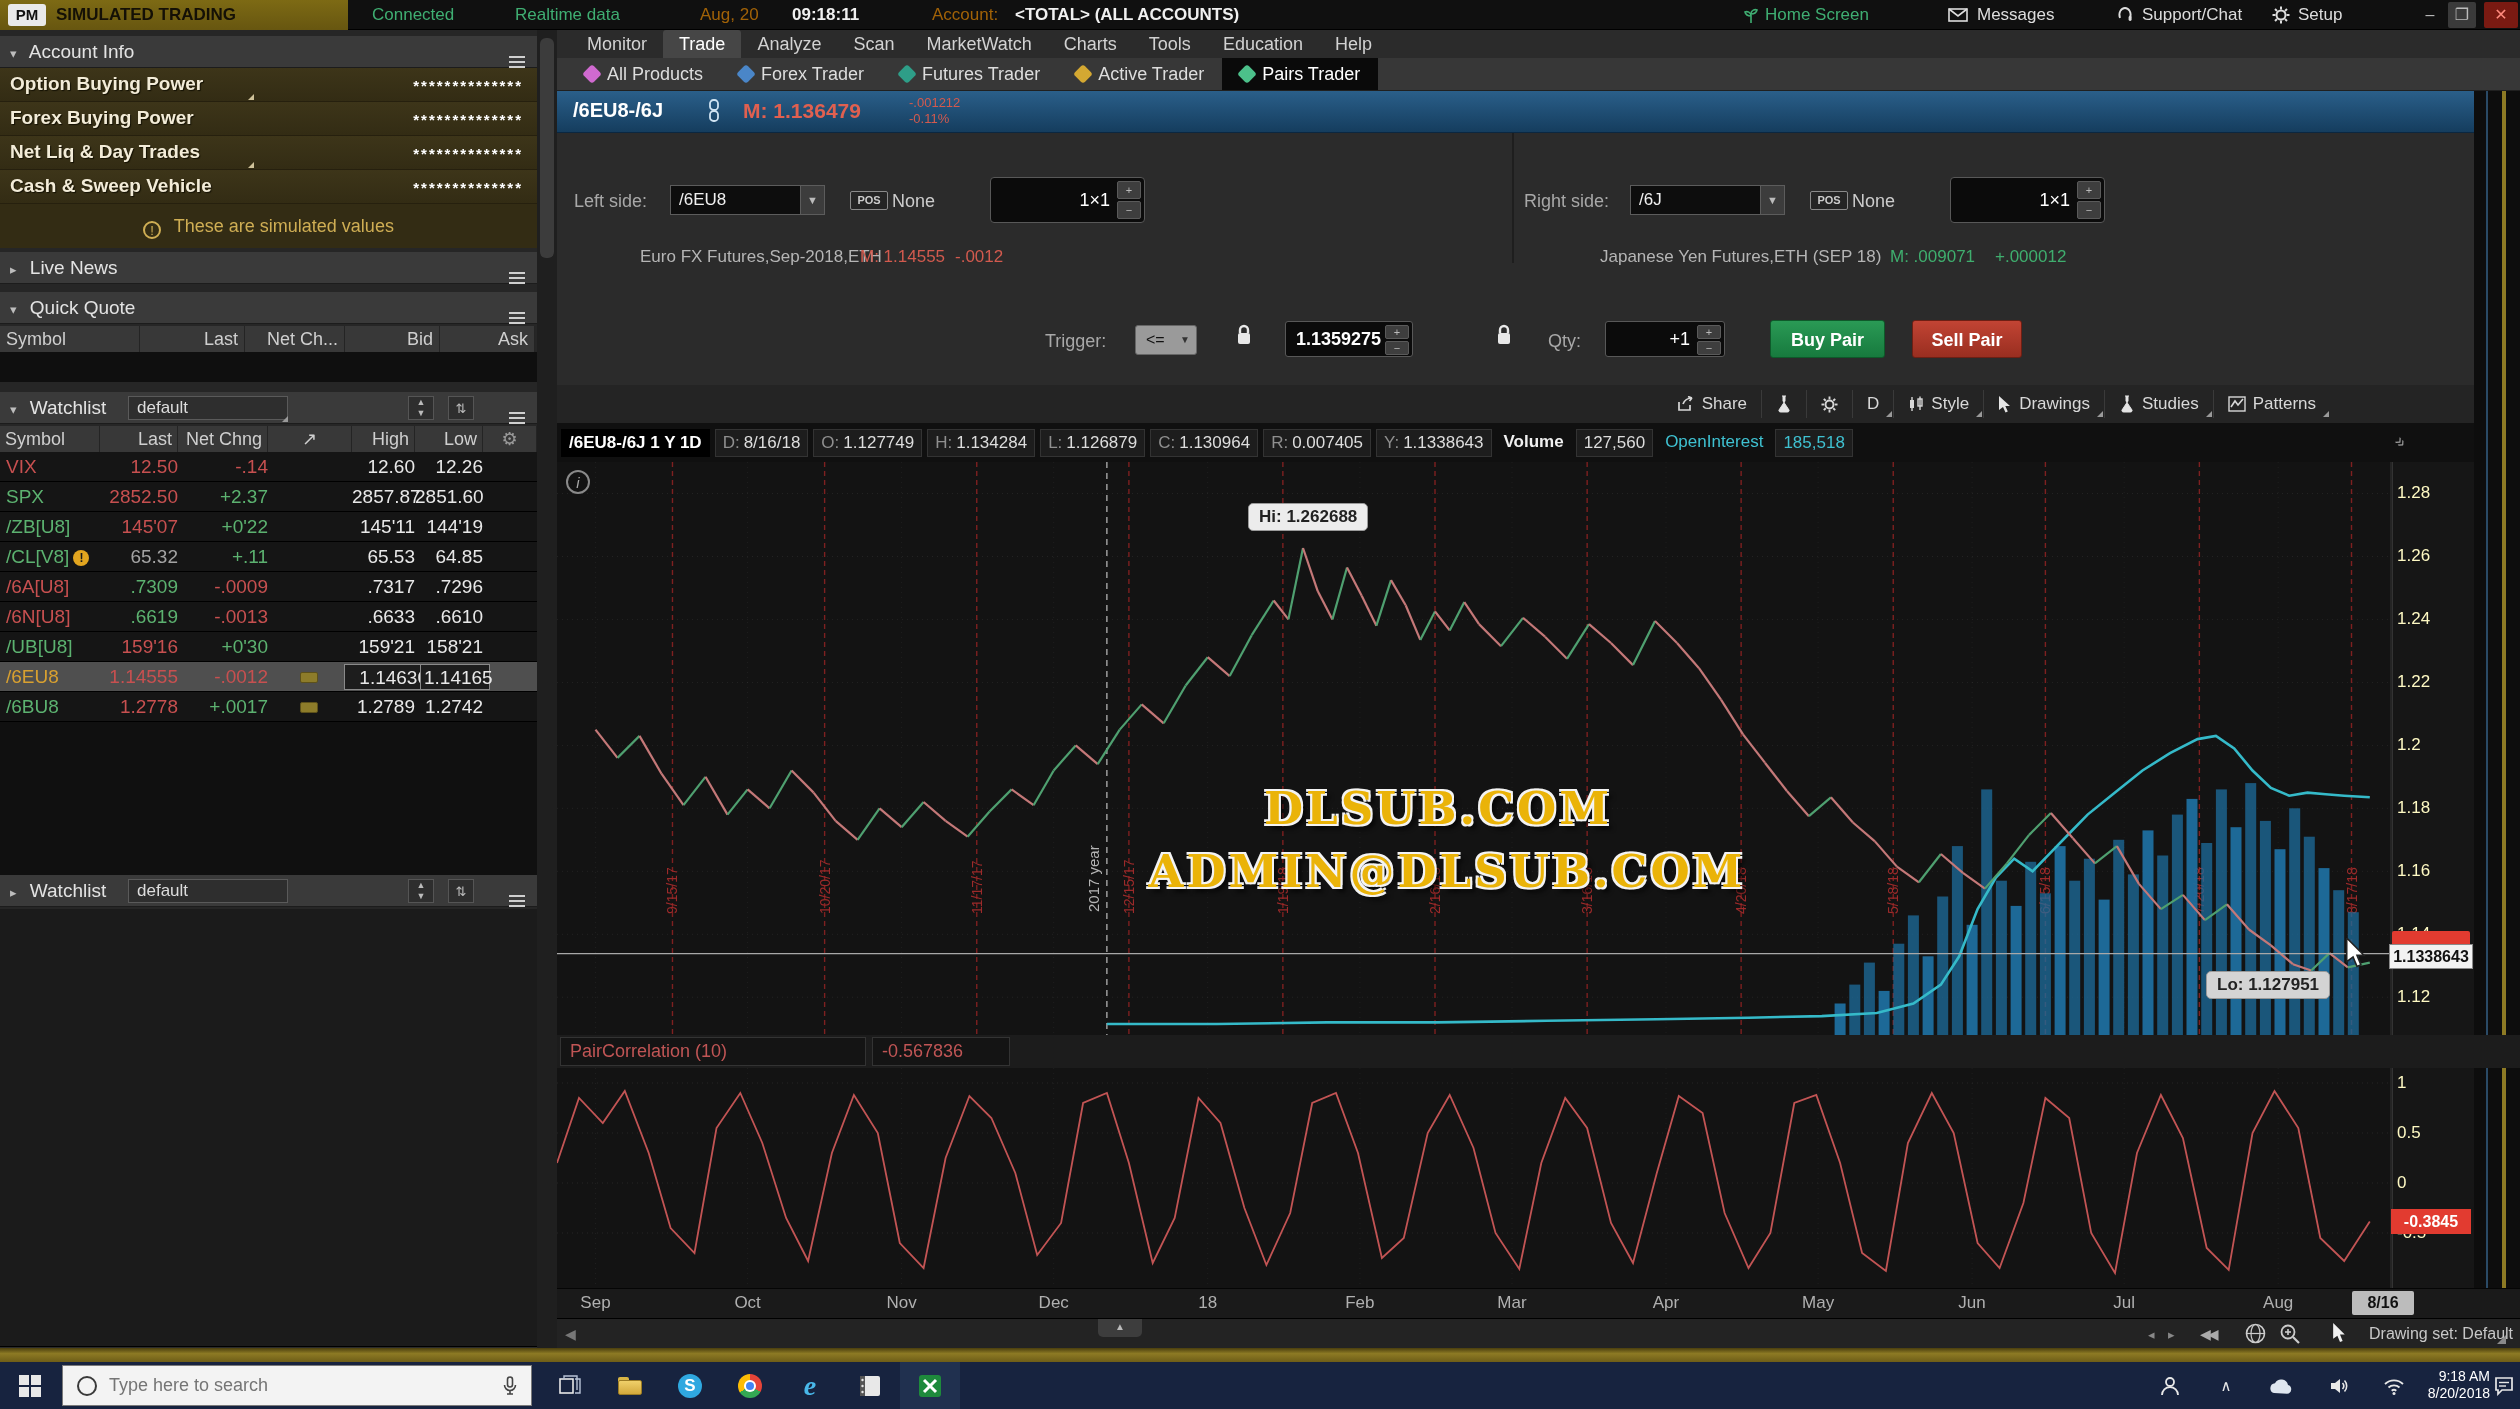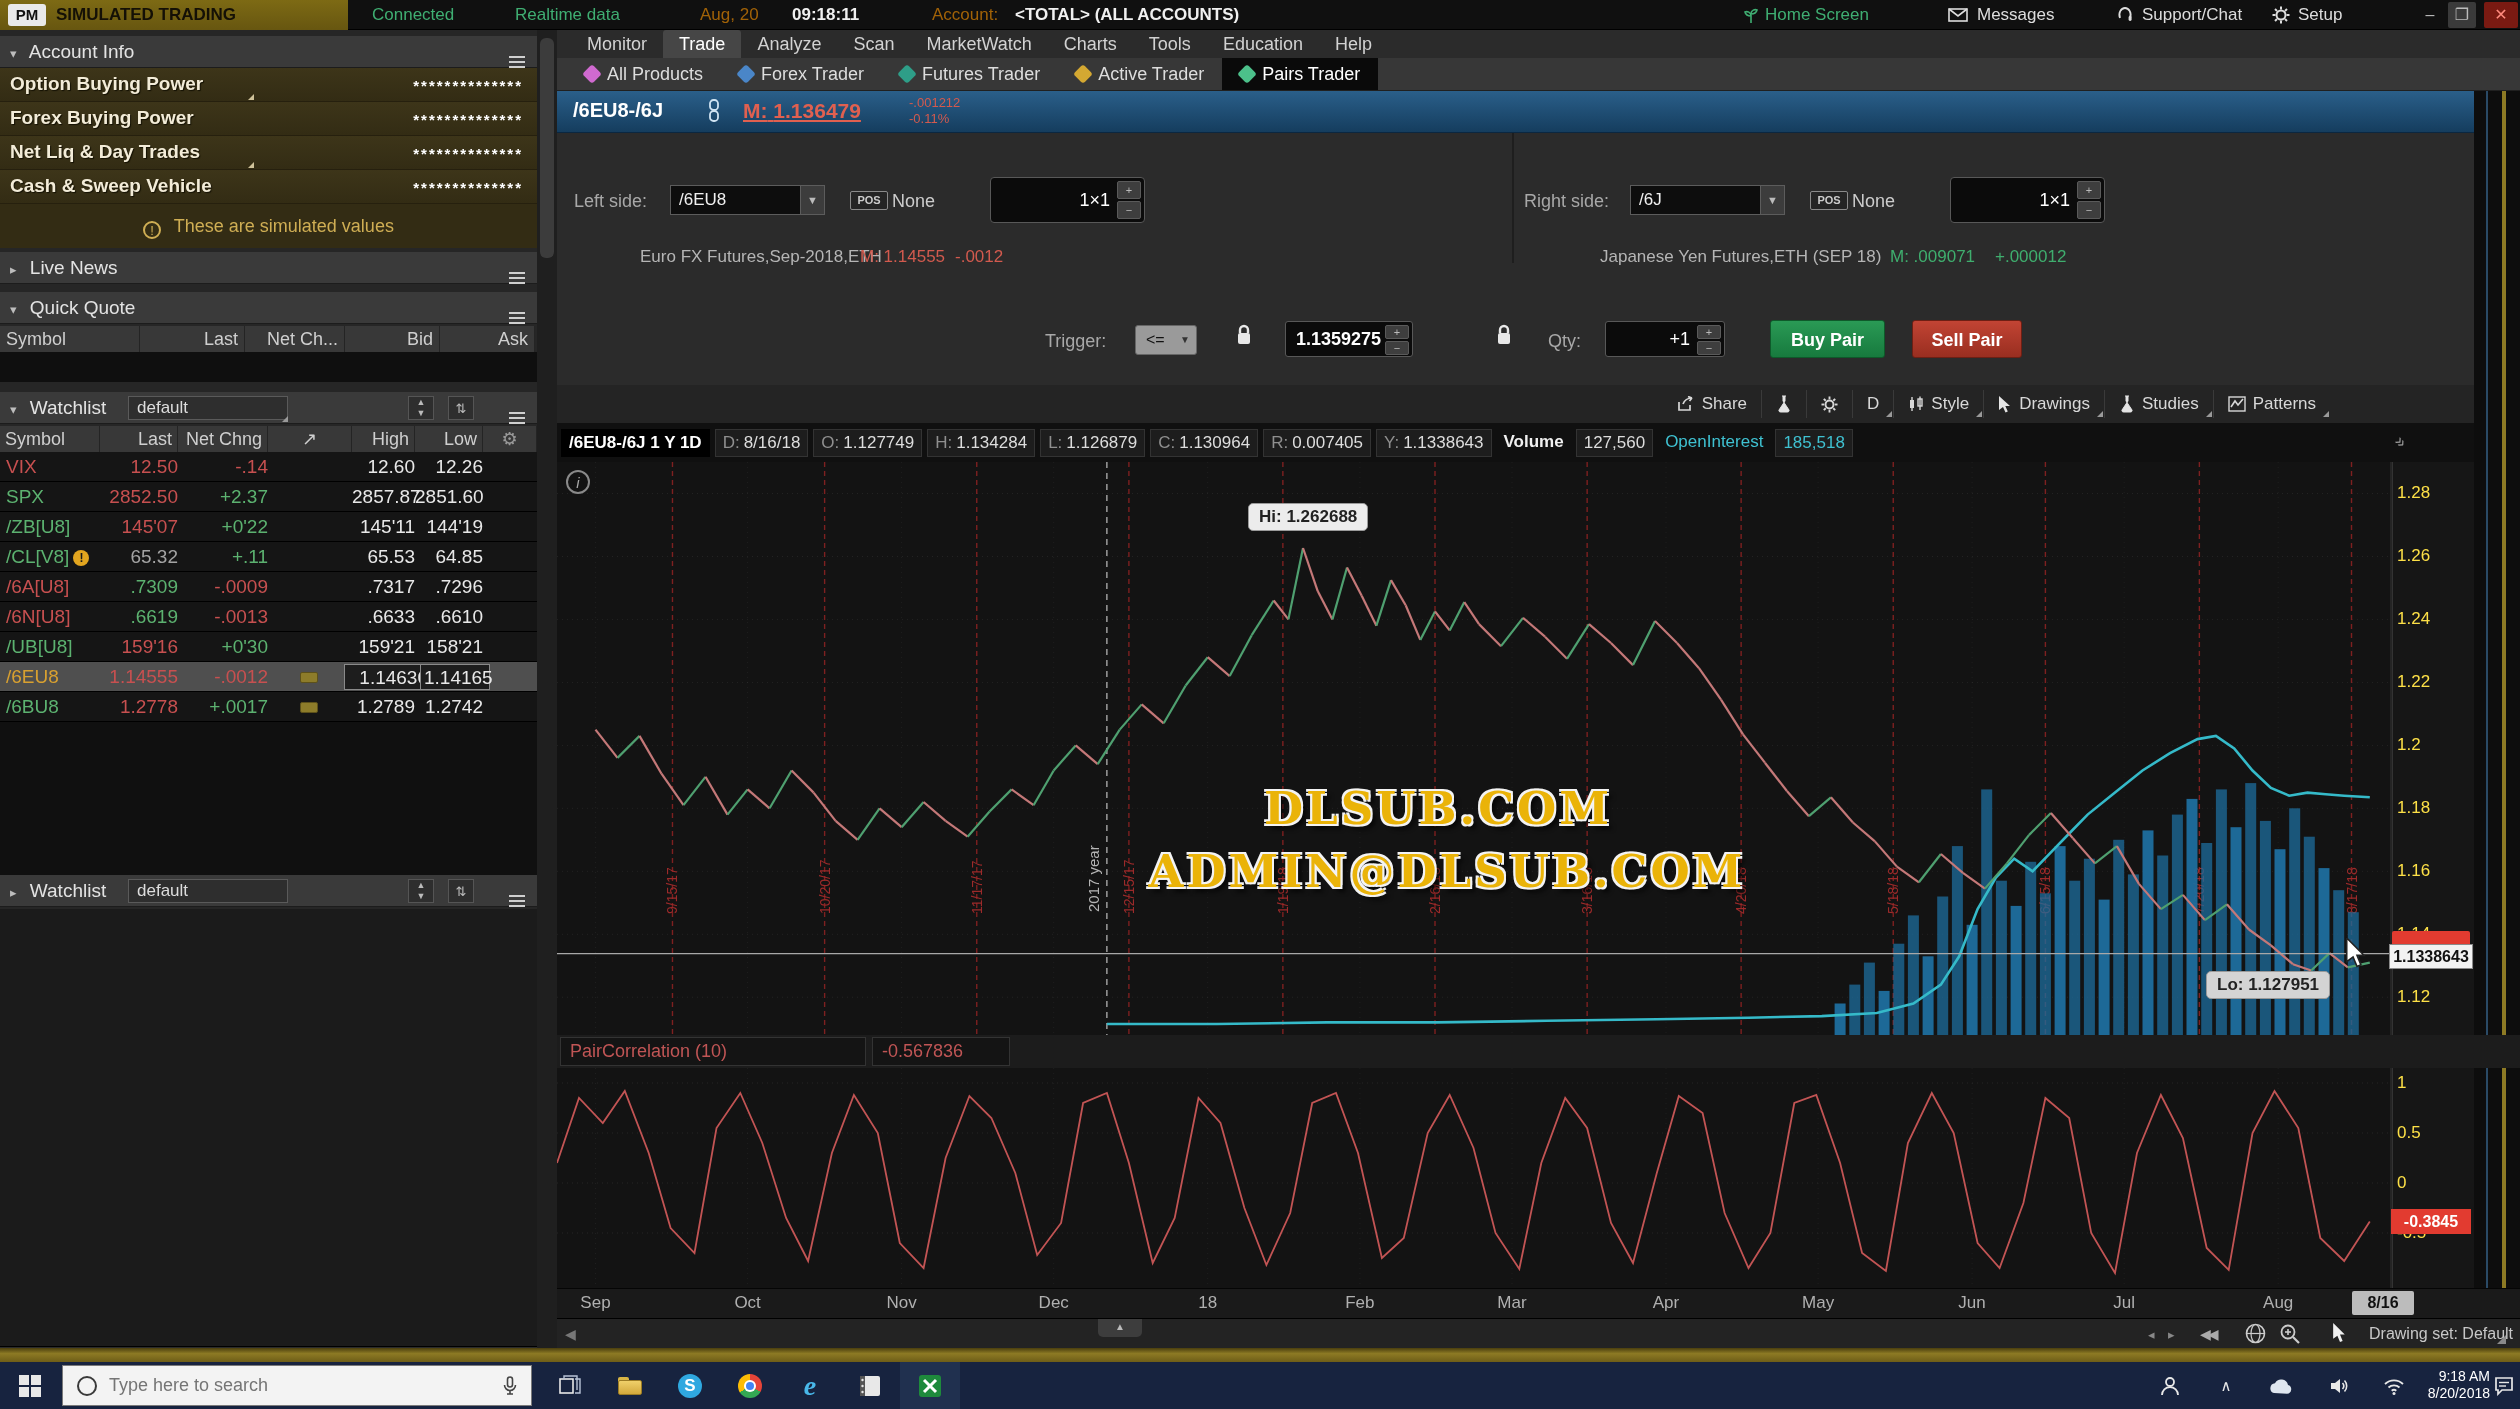--- a/index.html
+++ b/index.html
@@ -57,21 +57,21 @@
   .red { color:#d25a4e; } .green { color:#3fae6e; }
   .btn { position:absolute; height:38px; border-radius:3px; color:#fff; font-weight:bold; font-size:18px; text-align:center; line-height:38px; }
   #toolbar { position:absolute; left:557px; top:385px; width:1963px; height:39px; background:#242424; border-bottom:1px solid #101010; display:flex; justify-content:flex-end; align-items:center; padding-right:190px; }
   .titem { position:relative; display:flex; align-items:center; gap:7px; color:#d8d8d8; font-size:17px; padding:0 14px; height:28px; border-left:1px solid #3a3a3a; }
   .titem:first-child { border-left:none; }
   #info-row { position:absolute; left:557px; top:424px; width:1963px; height:38px; background:#101010; display:flex; align-items:center; gap:5px; padding-left:4px; }
   .ibox { background:#1d1d1d; border:1px solid #333; height:28px; line-height:26px; font-size:17px; padding:0 7px; color:#ddd; white-space:nowrap; }
   .ibox .lb { color:#8f8f8f; margin-right:4px; }
   #main-plot-wrap { position:absolute; left:557px; top:462px; width:1833px; height:573px; background:#131313; }
   #corr-wrap { position:absolute; left:557px; top:1068px; width:1833px; height:220px; background:#131313; }
-  .axis-lbl { position:absolute; left:4px; color:#fde047; font-size:17px; }
+  .axis-lbl { position:absolute; left:4px; color:#fef9c3; font-size:17px; }
   .bubble { position:absolute; background:#ececec; border:1px solid #9a9a9a; border-radius:5px; color:#222; font-weight:bold; font-size:17px; padding:3px 10px; white-space:nowrap; z-index:6; }
   .pricebadge { position:absolute; z-index:7; text-align:center; }
   #watermark1,#watermark2 { position:absolute; transform:translateX(-50%); font-family:"DejaVu Serif",serif; font-weight:bold; font-size:45px; letter-spacing:3px; color:#eab308; text-shadow:-2px -2px 0 #f3f3f3, 2px -2px 0 #f3f3f3, -2px 2px 0 #f3f3f3, 2px 2px 0 #f3f3f3, 5px 5px 4px rgba(0,0,0,0.65); z-index:8; white-space:nowrap; }
   #corr-head { position:absolute; left:557px; top:1035px; width:1963px; height:33px; background:#1c1c1c; }
   .corrbox { position:absolute; top:2px; height:29px; background:#141414; border:1px solid #333; color:#c05555; font-size:18px; line-height:27px; padding:0 9px; }
   #time-axis { position:absolute; left:557px; top:1288px; width:1963px; height:30px; background:#1a1a1a; border-top:1px solid #050505; }
   .month-lbl { position:absolute; top:4px; width:60px; text-align:center; color:#b0b0b0; font-size:17px; }
   #bottom-bar { position:absolute; left:557px; top:1318px; width:1963px; height:30px; background:#232323; border-top:1px solid #000; }
   #side-bottom { position:absolute; left:0; top:1316px; width:537px; height:32px; background:#2b2b2b; border-top:1px solid #000; }
 
@@ -350,21 +350,21 @@
   </div>
 
 <div id="blue-head">
   <span class="abs" style="left:16px;top:8px;color:#fff;font-weight:bold;font-size:20px;">/6EU8-/6J</span>
   <span class="abs" style="left:150px;top:8px;">
     <svg width="14" height="24" viewBox="0 0 14 24">
         <rect x="3" y="1" width="8" height="10" rx="3.5" fill="none" stroke="#cfe3f2" stroke-width="1.8"></rect>
         <rect x="3" y="12" width="8" height="10" rx="3.5" fill="none" stroke="#cfe3f2" stroke-width="1.8"></rect>
       </svg>
   </span>
-  <span class="abs" style="left:186px;top:8px;color:#e06050;font-weight:bold;font-size:21px;text-decoration:underline;">
+  <span class="abs" style="left:186px;top:8px;color:#e06050;font-weight:bold;font-size:21px;">
     <span>M:</span> <span>1.136479</span>
   </span>
   <span class="abs" style="left:352px;top:4px;color:#d25a4e;font-size:13px;line-height:16px;">
     <span>-.001212</span><br><span>-0.11%</span>
   </span>
   <span class="abs" style="right:14px;top:14px;"><span class="hamb"></span></span>
 </div>
 
 <div id="config">
   <div class="abs" style="left:955px;top:0;width:2px;height:130px;background:#1e1e1e;"></div>

